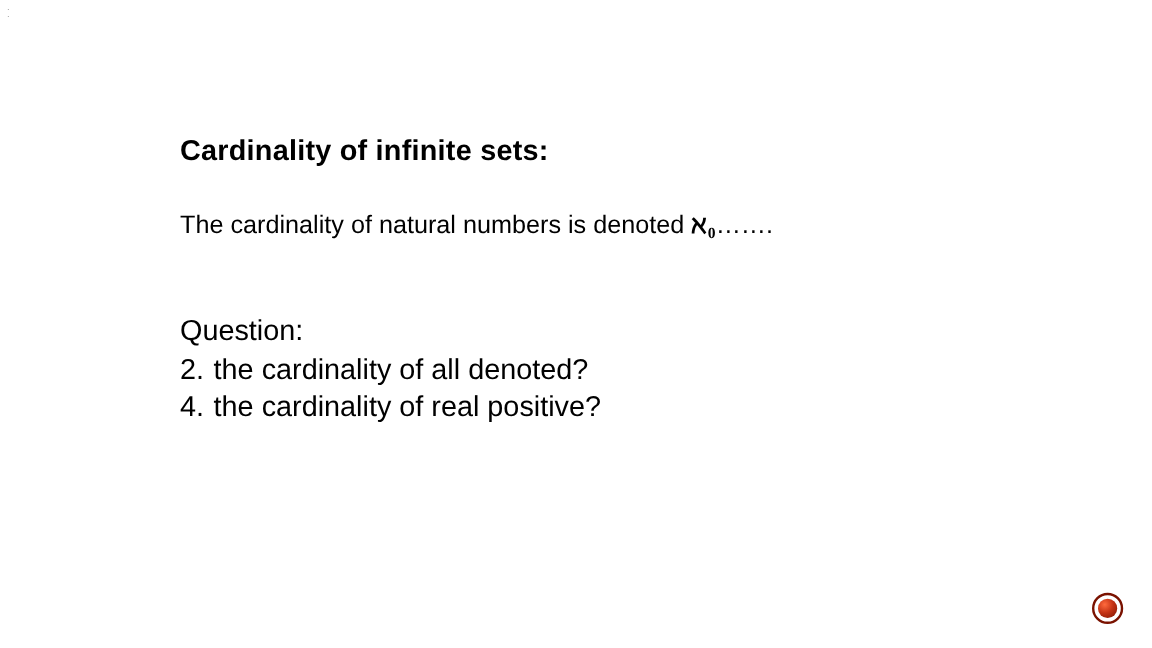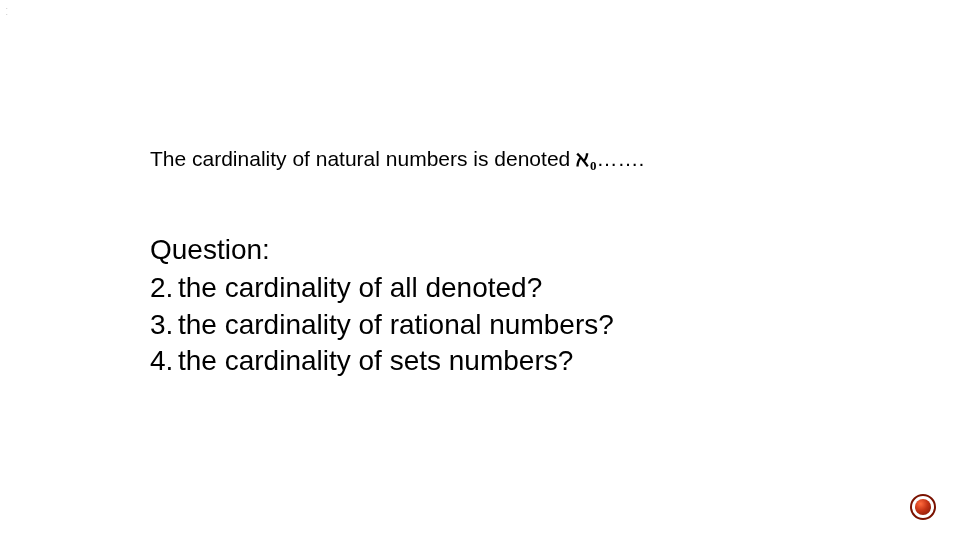--- a/index.html
+++ b/index.html
@@ -58,21 +58,21 @@
   .sentence {
     margin-top: 32px;
     font-size: 21px;
   }
   .sentence .aleph0 {
     font-family: "Times New Roman", Times, serif;
     font-weight: 700;
   }
   .question-block {
     margin-top: 58px;
-    font-size: 28px;
+    font-size: 24px;
     line-height: 1.3;
   }
   .q-label {
     display: block;
     margin-bottom: 2px;
   }
   .q-item {
     display: block;
   }
   .q-num {
@@ -105,36 +105,34 @@
 
 <div class="slide">
 
   <div class="tiny-mark">
     <span>.</span><br>
     <span>.</span>
   </div>
 
   <div class="content">
 
+    <div class="heading">Cardinality of infinite sets:</div>
 
 
     <div class="sentence">
       <span>The cardinality of natural numbers is denoted </span><span class="aleph0">ℵ</span><span class="sub aleph0">0</span><span>…….</span>
     </div>
 
     <div class="question-block">
       <span class="q-label">Question:</span>
       <span class="q-item">
         <span class="q-num">2.</span><span>the cardinality of all denoted?</span>
       </span>
       <span class="q-item">
-        <span class="q-num">3.</span><span>the cardinality of rational numbers?</span>
-      </span>
-      <span class="q-item">
-        <span class="q-num">4.</span><span>the cardinality  of sets numbers?</span>
+        <span class="q-num">4.</span><span>the cardinality  of real positive?</span>
       </span>
     </div>
 
   </div>
 
   <div class="bullet">
     <div class="outer"></div>
     <div class="inner"></div>
   </div>
 

